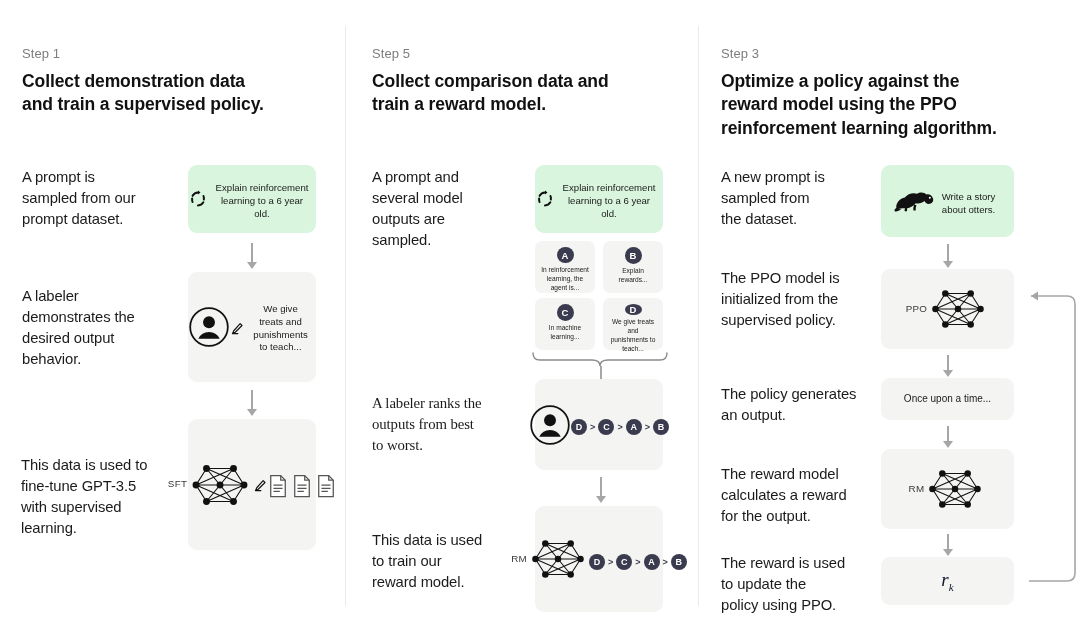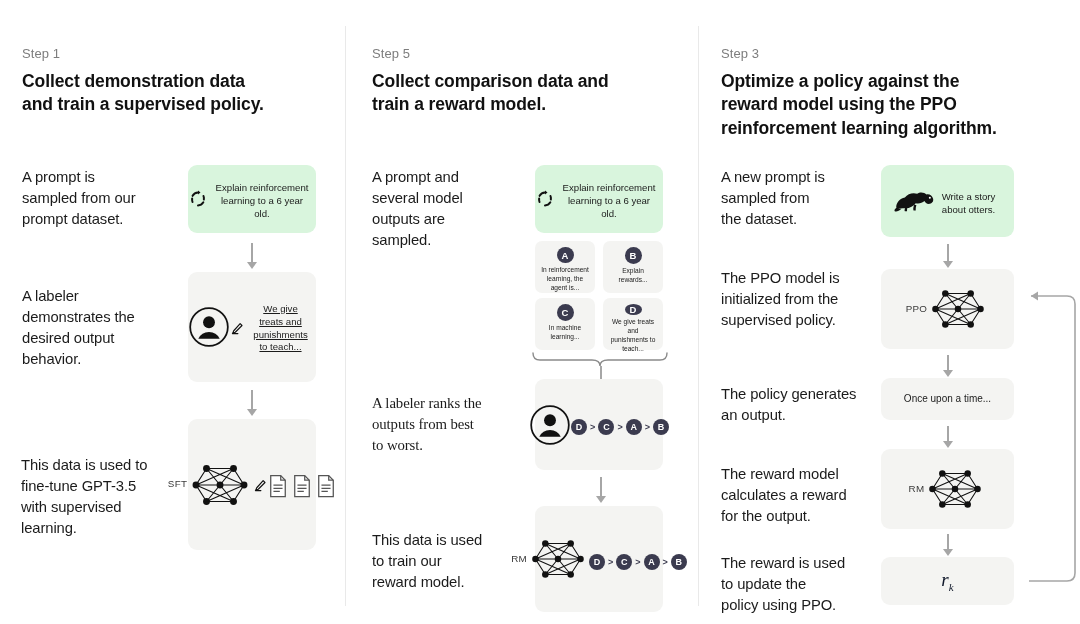--- a/index.html
+++ b/index.html
@@ -135,21 +135,21 @@
           <circle cx="24" cy="18.5" r="6.8" fill="#111"></circle>
           <path d="M11.8 37.5 A13.5 13.5 0 0 1 36.2 37.5 Z" fill="#111"></path>
         </svg>
       </span>
       <span style="margin-top:3px;">
         <svg width="15" height="15" viewBox="0 0 20 20" fill="none" stroke="#111" stroke-width="1.5" stroke-linecap="round" stroke-linejoin="round">
           <path d="M13.5 3.5 L16 6 L7 15 L3.6 16.4 L5 13 Z"></path>
           <path d="M3.2 16.8 L10.5 16.8"></path>
         </svg>
       </span>
-      <div class="box-caption" style="margin-top:3px;white-space:pre-line;text-decoration:underline;">We give treats and
+      <div class="box-caption" style="margin-top:3px;white-space:pre-line;">We give treats and
 punishments to teach...</div>
     </div>
 
     <div class="arrow" style="left:246px;top:390px;height:26px;">
       <div class="shaft" style="height:19px;"></div>
         <div class="head" style="top:19px;"></div>
     </div>
 
     <div class="box gray" style="left:188px;top:419px;width:128px;height:131px;">
       <div class="box-title">SFT</div>

